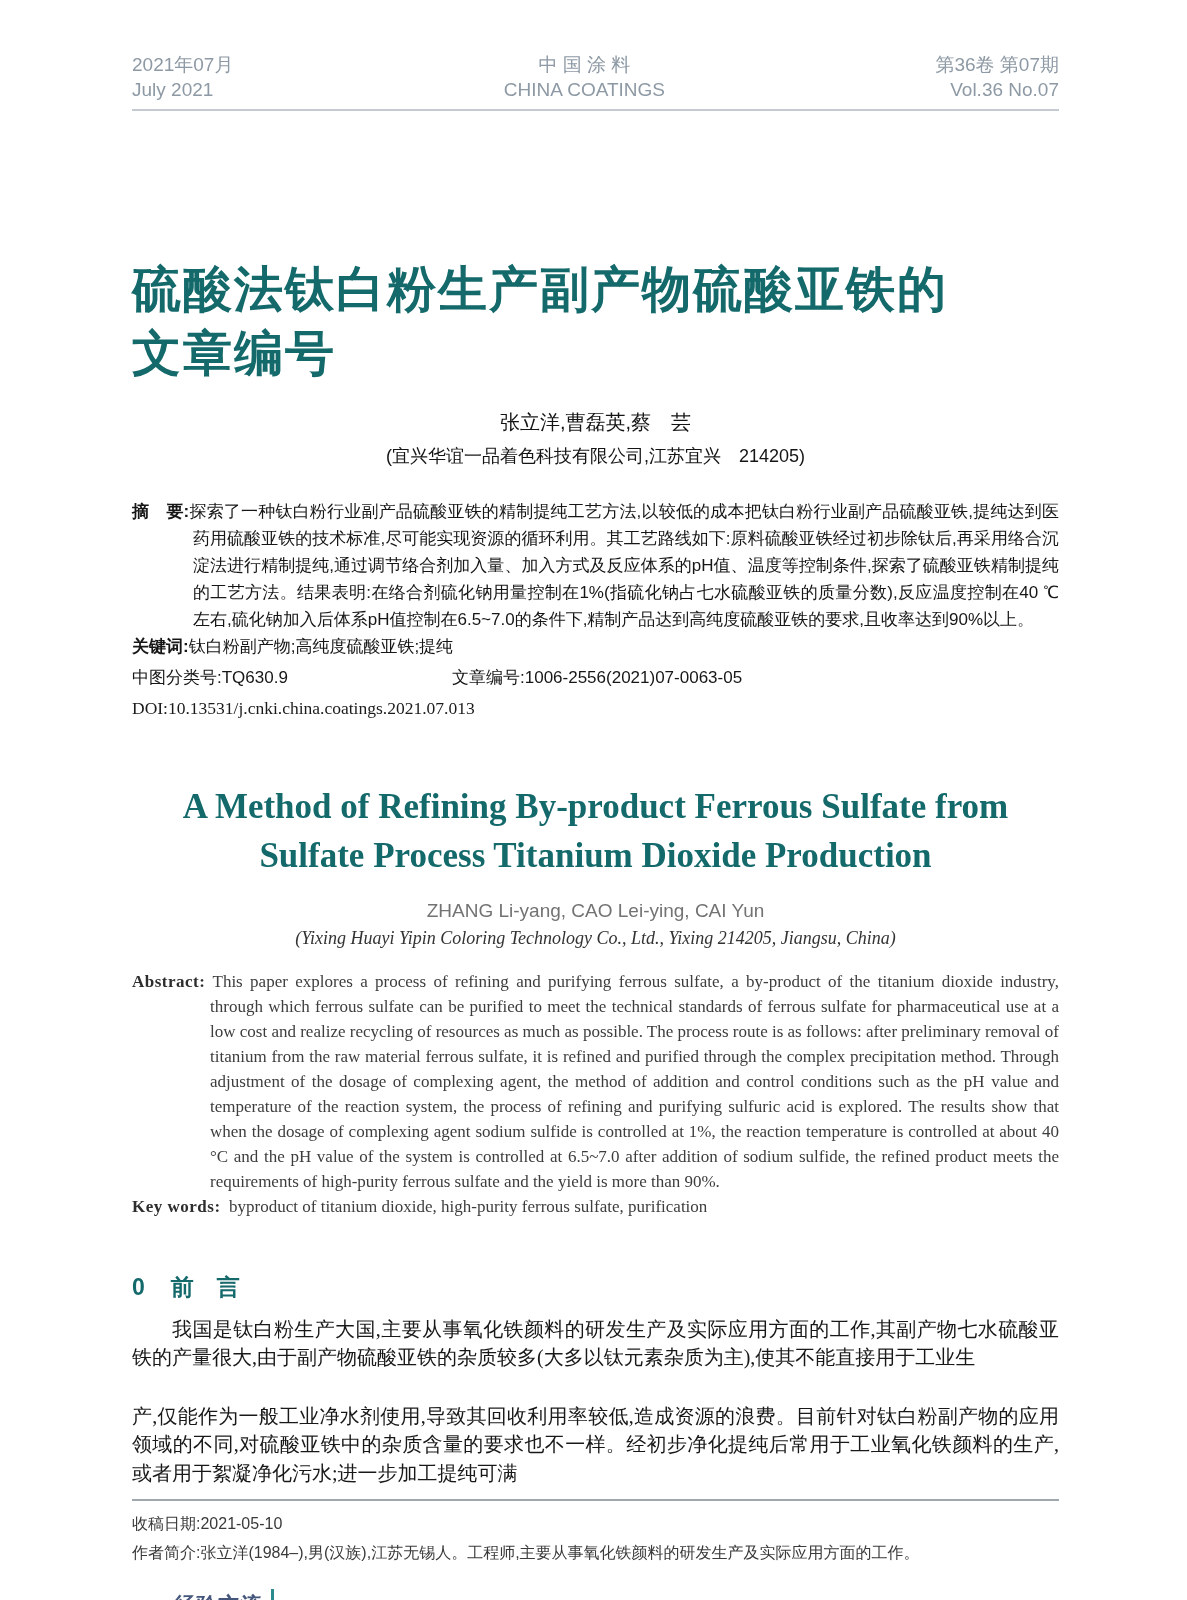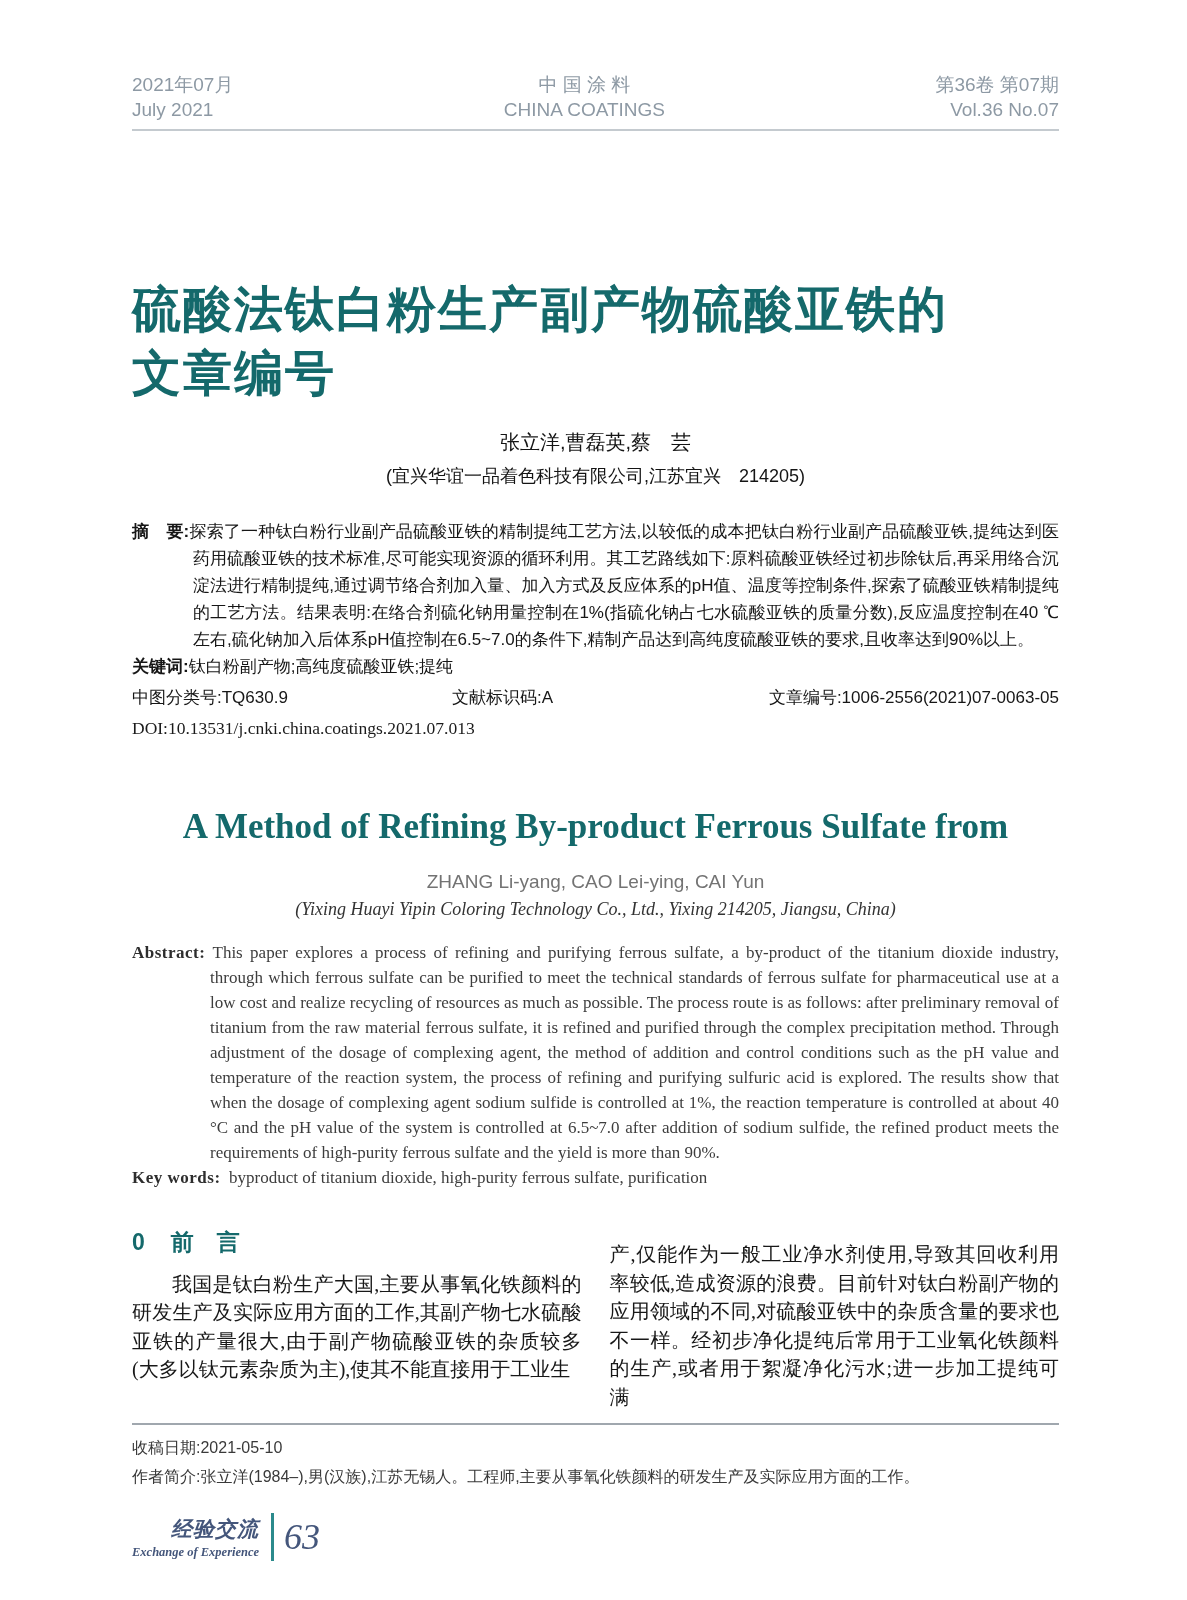--- a/index.html
+++ b/index.html
@@ -3,21 +3,21 @@
 <meta charset="utf-8">
 <style>
   html, body { margin: 0; padding: 0; background: #ffffff; }
   .page {
     position: relative;
     width: 1187px;
     height: 1600px;
     margin: 0 auto;
     background: #ffffff;
     box-sizing: border-box;
-    padding: 72px 128px 0 132px;
+    padding: 52px 128px 0 132px;
     overflow: hidden;
     color: #1f1f1f;
     font-family: "Liberation Sans", sans-serif;
   }
   
   .jheader {
     display: flex;
     justify-content: space-between;
     align-items: flex-end;
     color: var(--header-gray, #8d99a4);
@@ -63,28 +63,29 @@
   .affil-en   { margin-top: 6px; text-align: center; font-family: "Liberation Serif", serif;
                 font-style: italic; font-size: 18px; color: #333; }
   
   .abs-en-wrap { margin-top: 20px; font-family: "Liberation Serif", serif;
                  font-size: 17px; line-height: 25px; color: #3d3d3d; }
   .hang-en { margin: 0; padding-left: 78px; text-indent: -78px; text-align: justify; }
   .kw-en   { margin: 0; }
   .abs-en-label { font-weight: 700; color: #2d2d2d; letter-spacing: 0.5px; }
   
   .body-cols {
-    margin-top: 36px;
+    margin-top: 52px;
     display: flex;
-    gap: 28px;
+    gap: 16px;
     font-family: "Liberation Serif", serif;
     font-size: 20px;
     line-height: 28.5px;
     text-align: justify;
     color: #181818;
+    flex-direction: column;
   }
   .bcol { flex: 1; min-width: 0; }
   .bcol.second { padding-top: 14px; }
   .sec-heading {
     font-family: "Liberation Sans", sans-serif;
     color: var(--accent-teal, #14696b);
     font-weight: 700;
     font-size: 23px;
     margin: 2px 0 13px 0;
     text-align: left;
@@ -142,28 +143,28 @@
   </h1>
 
   <div class="authors-zh">张立洋,曹磊英,蔡　芸</div>
   <div class="affil-zh">(宜兴华谊一品着色科技有限公司,江苏宜兴　214205)</div>
 
   <div class="abs-zh-wrap">
     <p class="hang-zh"><span class="abs-label">摘　要:</span><span>探索了一种钛白粉行业副产品硫酸亚铁的精制提纯工艺方法,以较低的成本把钛白粉行业副产品硫酸亚铁,提纯达到医药用硫酸亚铁的技术标准,尽可能实现资源的循环利用。其工艺路线如下:原料硫酸亚铁经过初步除钛后,再采用络合沉淀法进行精制提纯,通过调节络合剂加入量、加入方式及反应体系的pH值、温度等控制条件,探索了硫酸亚铁精制提纯的工艺方法。结果表明:在络合剂硫化钠用量控制在1%(指硫化钠占七水硫酸亚铁的质量分数),反应温度控制在40 ℃左右,硫化钠加入后体系pH值控制在6.5~7.0的条件下,精制产品达到高纯度硫酸亚铁的要求,且收率达到90%以上。</span></p>
     <p class="kw-zh"><span class="abs-label">关键词:</span><span>钛白粉副产物;高纯度硫酸亚铁;提纯</span></p>
     <div class="meta-row">
       <span class="meta-clc">中图分类号:TQ630.9</span>
-      <span class="meta-code">文献标识码:A</span>
       <span class="meta-id">文章编号:1006-2556(2021)07-0063-05</span>
     </div>
     <div class="doi-line">DOI:10.13531/j.cnki.china.coatings.2021.07.013</div>
   </div>
 
   <h2 class="title-en">
     <span>A Method of Refining By-product Ferrous Sulfate from</span><br>
+    <span>Sulfate Process Titanium Dioxide Production</span>
   </h2>
 
   <div class="authors-en">ZHANG Li-yang, CAO Lei-ying, CAI Yun</div>
   <div class="affil-en">(Yixing Huayi Yipin Coloring Technology Co., Ltd., Yixing 214205, Jiangsu, China)</div>
 
   <div class="abs-en-wrap">
     <p class="hang-en"><span class="abs-en-label">Abstract:</span> <span>This paper explores a process of refining and purifying ferrous sulfate, a by-product of the titanium dioxide industry, through which ferrous sulfate can be purified to meet the technical standards of ferrous sulfate for pharmaceutical use at a low cost and realize recycling of resources as much as possible. The process route is as follows: after preliminary removal of titanium from the raw material ferrous sulfate, it is refined and purified through the complex precipitation method. Through adjustment of the dosage of complexing agent, the method of addition and control conditions such as the pH value and temperature of the reaction system, the process of refining and purifying sulfuric acid is explored. The results show that when the dosage of complexing agent sodium sulfide is controlled at 1%, the reaction temperature is controlled at about 40 °C and the pH value of the system is controlled at 6.5~7.0 after addition of sodium sulfide, the refined product meets the requirements of high-purity ferrous sulfate and the yield is more than 90%.</span></p>
     <p class="kw-en"><span class="abs-en-label">Key words:</span>&nbsp; <span>byproduct of titanium dioxide, high-purity ferrous sulfate, purification</span></p>
   </div>
 

